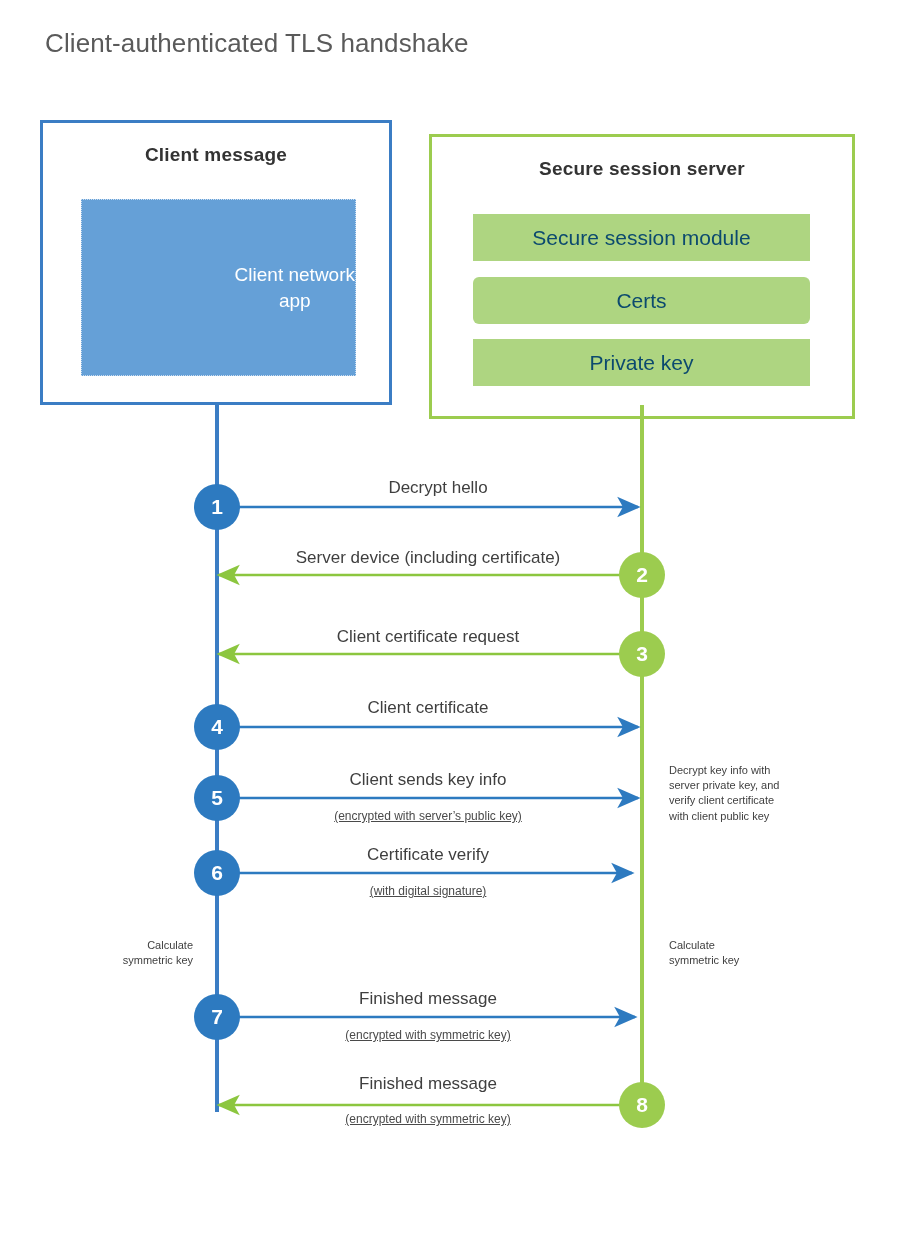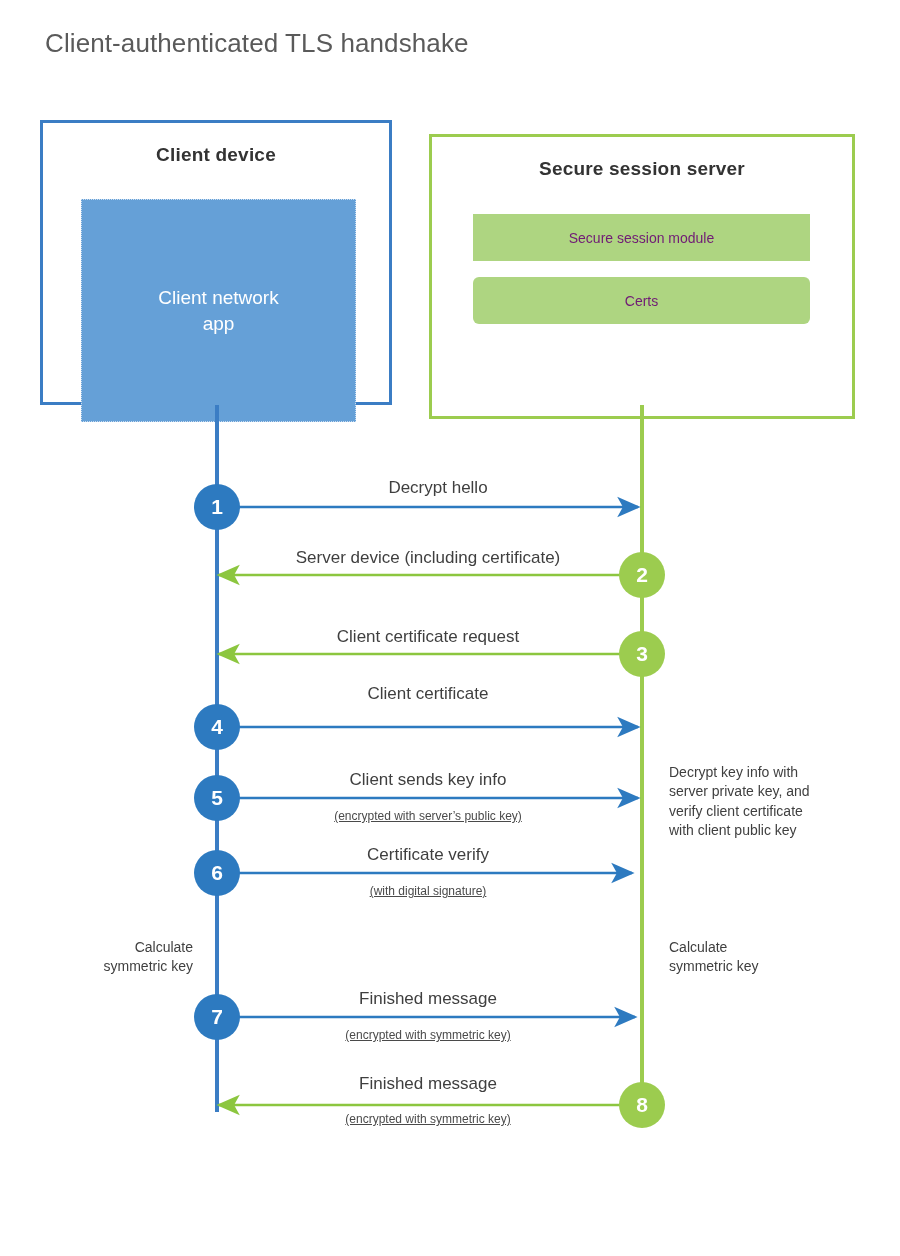--- a/index.html
+++ b/index.html
@@ -58,47 +58,47 @@
     margin-top: 21px;
     letter-spacing: 0.2px;
   }
 
   
   #client-app-block {
     position: absolute;
     left: 38px;
     top: 76px;
     width: 275px;
-    height: 223px;
+    height: 177px;
     background: #65a0d7;
     border: 1px dotted #c9dcf0;
     display: flex;
     align-items: center;
-    justify-content: center;
+    justify-content: flex-end;
   }
   #client-app-label {
     color: #ffffff;
     font-size: 19px;
     text-align: center;
     line-height: 1.35;
     font-weight: 400;
   }
 
   
   .server-module {
     position: absolute;
     left: 41px;
     width: 337px;
     height: 47px;
     background: #aed581;
     display: flex;
     align-items: center;
     justify-content: center;
-    color: #701a75;
-    font-size: 14px;
+    color: #0c4a6e;
+    font-size: 21px;
     font-weight: 400;
   }
   #server-module-0 { top: 77px; }
   #server-module-1 { top: 140px; border-radius: 6px; }
   #server-module-2 { top: 202px; }
 
   
   .lifeline {
     position: absolute;
     width: 4px;
@@ -157,43 +157,44 @@
     font-size: 12px;
     color: #4a4a4a;
     white-space: nowrap;
     font-weight: 400;
     text-decoration: underline;
   }
 
   
   .side-note {
     position: absolute;
-    font-size: 14px;
+    font-size: 11px;
     color: #3f3f3f;
     line-height: 1.38;
   }
   .side-note.right-align { text-align: right; }
   .side-note.left-align  { text-align: left; }
 </style>
 </head>
 <body>
 
 <div id="page-title">Client-authenticated TLS handshake</div>
 
 <div class="actor-box" id="client-box">
-  <div class="actor-title">Client device</div>
+  <div class="actor-title">Client message</div>
   <div id="client-app-block">
     <div id="client-app-label"><span>Client network</span><br><span>app</span></div>
   </div>
 </div>
 
 <div class="actor-box" id="server-box">
   <div class="actor-title">Secure session server</div>
   <div class="server-module" id="server-module-0">Secure session module</div>
   <div class="server-module" id="server-module-1">Certs</div>
+  <div class="server-module" id="server-module-2">Private key</div>
 </div>
 
 <div class="lifeline" id="client-lifeline"></div>
 <div class="lifeline" id="server-lifeline"></div>
 
 <svg id="messages-svg" viewBox="0 0 900 1256" xmlns="http://www.w3.org/2000/svg">
   <defs>
     <marker id="arrow-blue" markerWidth="9" markerHeight="9" refX="8" refY="4.5" orient="auto" markerUnits="strokeWidth">
       <path d="M0,0.6 L9,4.5 L0,8.4 L2.2,4.5 Z" fill="#2d7ac0"></path>
     </marker>
@@ -227,21 +228,21 @@
 <div class="step-circle client" style="left:194px; top:850px;">6</div>
 <div class="step-circle client" style="left:194px; top:994px;">7</div>
 <div class="step-circle server" style="left:619px; top:1082px;">8</div>
 
 <div class="msg-label" style="left:228px; top:478px; width:420px;">Decrypt hello</div>
 
 <div class="msg-label" style="left:218px; top:548px; width:420px;">Server device (including certificate)</div>
 
 <div class="msg-label" style="left:218px; top:627px; width:420px;">Client certificate request</div>
 
-<div class="msg-label" style="left:228px; top:684px; width:400px;">Client certificate</div>
+<div class="msg-label" style="left:228px; top:698px; width:400px;">Client certificate</div>
 
 <div class="msg-label" style="left:228px; top:770px; width:400px;">Client sends key info</div>
 <div class="msg-sub" style="left:228px; top:809px; width:400px;">(encrypted with server’s public key)</div>
 
 <div class="msg-label" style="left:228px; top:845px; width:400px;">Certificate verify</div>
 <div class="msg-sub" style="left:228px; top:884px; width:400px;">(with digital signature)</div>
 
 <div class="msg-label" style="left:228px; top:989px; width:400px;">Finished message</div>
 <div class="msg-sub" style="left:228px; top:1028px; width:400px;">(encrypted with symmetric key)</div>
 

